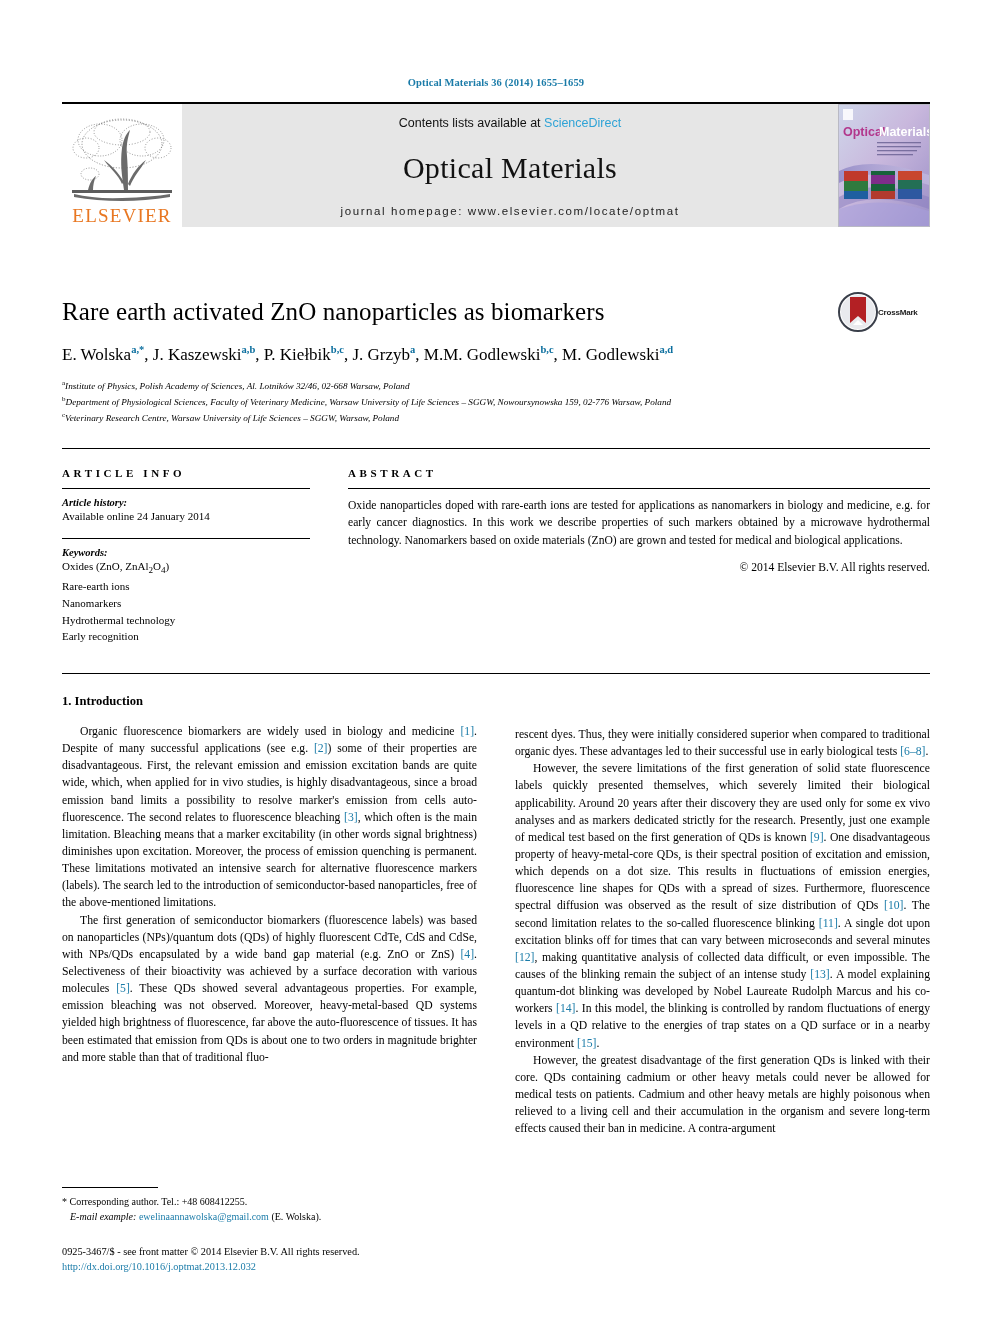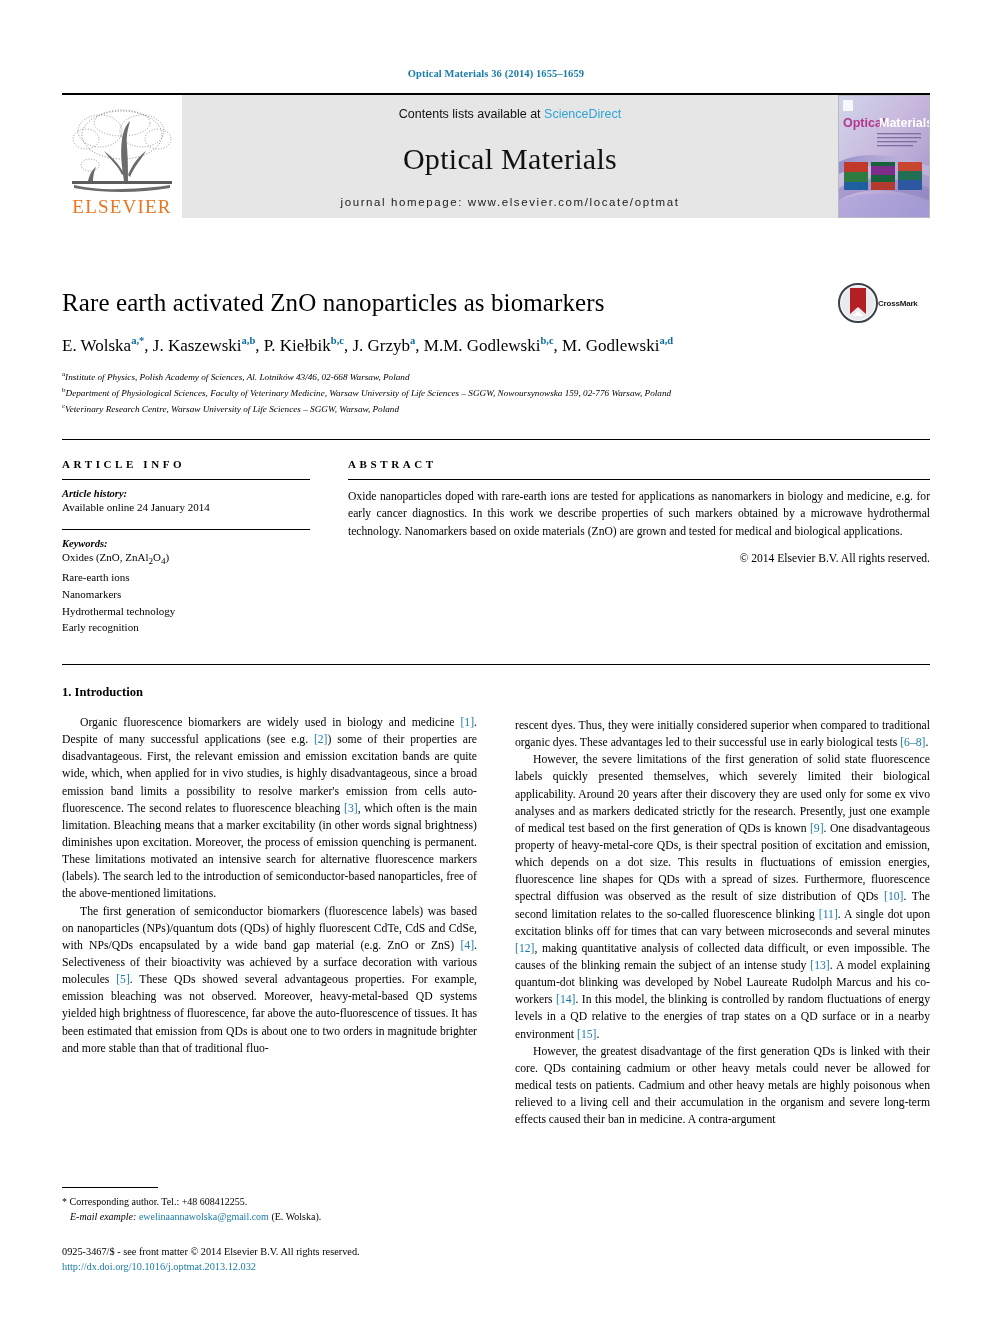--- a/index.html
+++ b/index.html
@@ -14,21 +14,21 @@
     color: #000000;
     position: relative;
     overflow: hidden;
   }
   .page {
     position: absolute;
     left: 0; top: 0;
     width: 992px;
     height: 1323px;
     box-sizing: border-box;
-    padding: 0 62px;
+    padding: 9px 62px;
   }
 
   
   .running-head {
     text-align: center;
     color: #1a7ba8;
     font-size: 10.5px;
     font-weight: bold;
     padding-top: 68px;
     letter-spacing: 0.1px;
@@ -335,21 +335,21 @@
     <div class="authors">
       <span><span>E. Wolska</span><sup>a,*</sup></span>,
       <span><span>J. Kaszewski</span><sup>a,b</sup></span>,
       <span><span>P. Kiełbik</span><sup>b,c</sup></span>,
       <span><span>J. Grzyb</span><sup>a</sup></span>,
       <span><span>M.M. Godlewski</span><sup>b,c</sup></span>,
       <span><span>M. Godlewski</span><sup>a,d</sup></span>
     </div>
 
     <div class="affiliations">
-      <div class="aff-line"><sup>a</sup><span>Institute of Physics, Polish Academy of Sciences, Al. Lotników 43/46, 02-668 Warsaw, Poland</span></div>
+      <div class="aff-line"><sup>a</sup><span>Institute of Physics, Polish Academy of Sciences, Al. Lotników 32/46, 02-668 Warsaw, Poland</span></div>
       <div class="aff-line"><sup>b</sup><span>Department of Physiological Sciences, Faculty of Veterinary Medicine, Warsaw University of Life Sciences – SGGW, Nowoursynowska 159, 02-776 Warsaw, Poland</span></div>
       <div class="aff-line"><sup>c</sup><span>Veterinary Research Centre, Warsaw University of Life Sciences – SGGW, Warsaw, Poland</span></div>
     </div>
   </div>
 
   <div class="info-abstract">
 
     <div class="col-info">
       <div class="sec-head">ARTICLE INFO</div>
       <div class="rule"></div>

